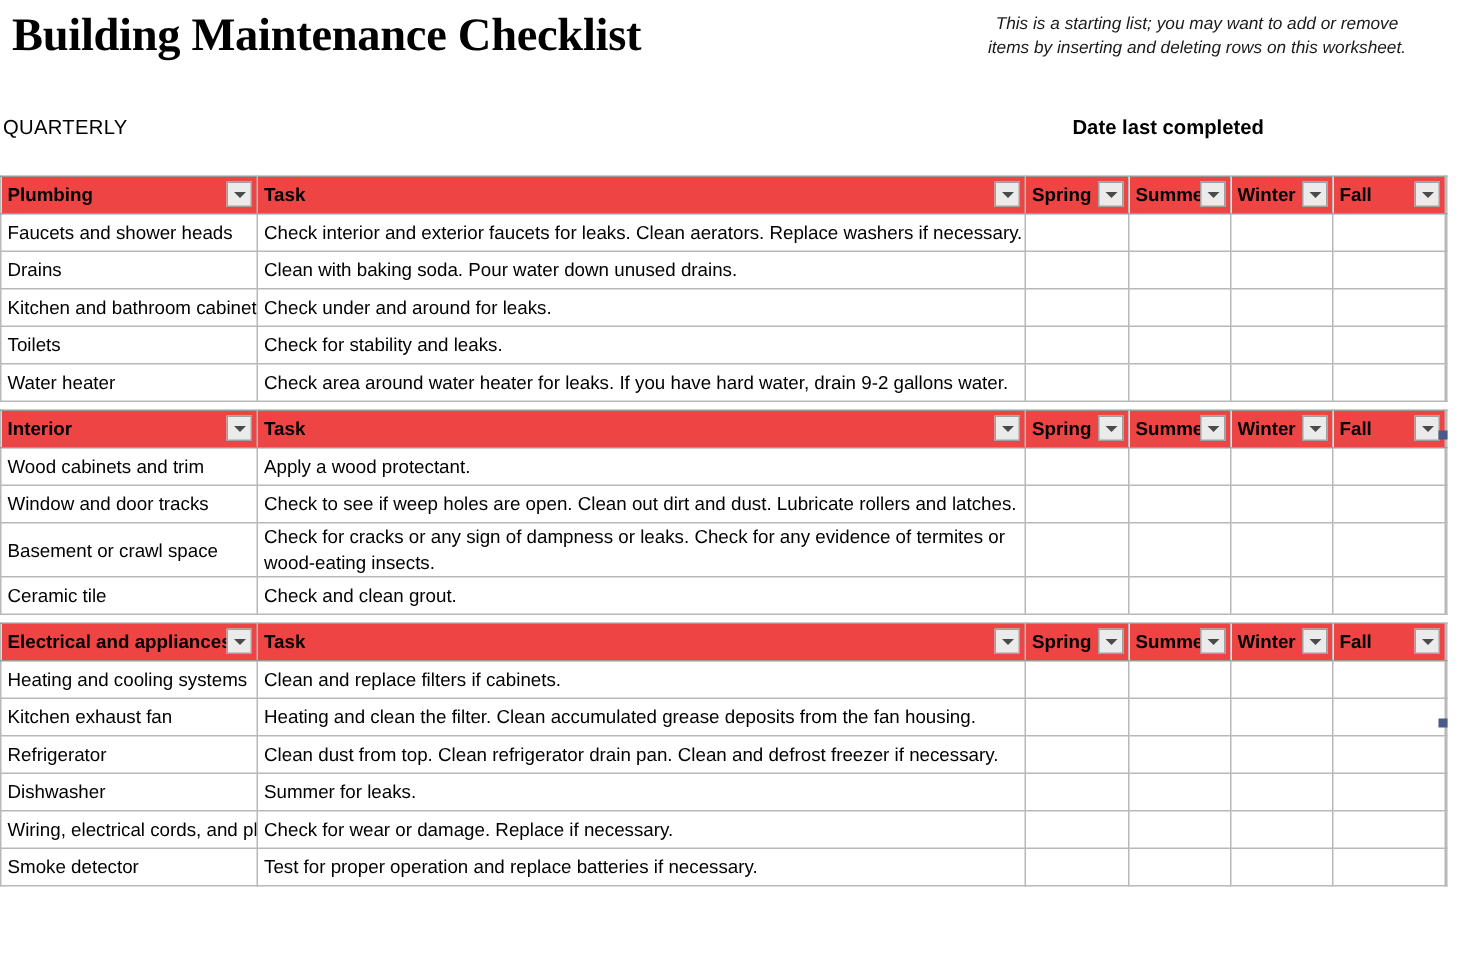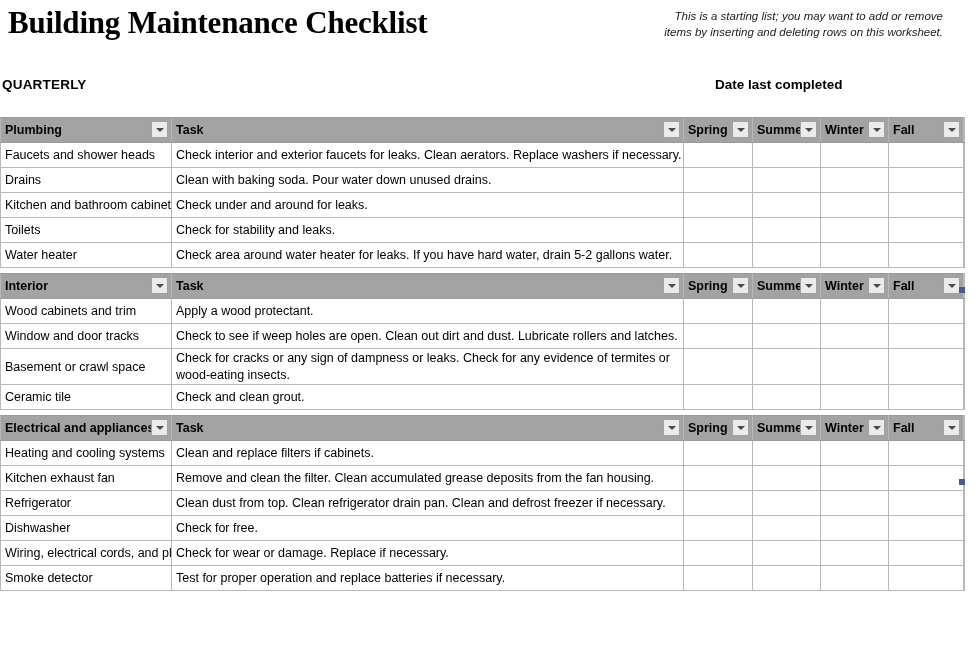--- a/index.html
+++ b/index.html
@@ -32,31 +32,31 @@
     font-size: 31px;
     line-height: 38px;
     letter-spacing: -0.2px;
     white-space: nowrap;
   }
   .note {
     position: absolute;
     right: 12px;
     top: 8px;
     width: 290px;
-    text-align: right;
+    text-align: center;
     font-style: italic;
     font-size: 11.5px;
     line-height: 16px;
     color: #1a1a1a;
   }
   .quarterly {
     position: absolute;
     left: 2px;
     top: 77px;
-    font-weight: bold;
+    font-weight: normal;
     font-size: 13.5px;
     letter-spacing: 0.2px;
   }
   .date-last {
     position: absolute;
     left: 715px;
     top: 77px;
     font-weight: bold;
     font-size: 13.5px;
     white-space: nowrap;
@@ -91,21 +91,21 @@
   col.c-item   { width: 171px; }
   col.c-task   { width: 512px; }
   col.c-spring { width: 69px; }
   col.c-summer { width: 68px; }
   col.c-winter { width: 68px; }
   col.c-fall   { width: 75px; }
   col.c-extra  { width: 1px; }
 
   
   tr.hdr td {
-    background: #a3a3a3;
+    background: #ef4444;
     font-weight: bold;
     border-top: 1px solid #9a9a9a;
     border-bottom: 1px solid #9a9a9a;
     height: 24px;
   }
 
   .cell {
     display: block;
     padding: 0 0 0 4px;
     overflow: hidden;
@@ -330,21 +330,21 @@
             <td>
               <span class="cell"></span>
             </td>
             <td></td>
           </tr>
           <tr>
             <td>
               <span class="cell">Water heater</span>
             </td>
             <td>
-              <span class="cell">Check area around water heater for leaks. If you have hard water, drain 5-2 gallons water.</span>
+              <span class="cell">Check area around water heater for leaks. If you have hard water, drain 9-2 gallons water.</span>
             </td>
             <td>
               <span class="cell"></span>
             </td>
             <td>
               <span class="cell"></span>
             </td>
             <td>
               <span class="cell"></span>
             </td>
@@ -564,21 +564,21 @@
             <td>
               <span class="cell"></span>
             </td>
             <td></td>
           </tr>
           <tr>
             <td>
               <span class="cell">Kitchen exhaust fan</span>
             </td>
             <td>
-              <span class="cell">Remove and clean the filter. Clean accumulated grease deposits from the fan housing.</span>
+              <span class="cell">Heating and clean the filter. Clean accumulated grease deposits from the fan housing.</span>
             </td>
             <td>
               <span class="cell"></span>
             </td>
             <td>
               <span class="cell"></span>
             </td>
             <td>
               <span class="cell"></span>
             </td>
@@ -606,21 +606,21 @@
             <td>
               <span class="cell"></span>
             </td>
             <td></td>
           </tr>
           <tr>
             <td>
               <span class="cell">Dishwasher</span>
             </td>
             <td>
-              <span class="cell">Check for free.</span>
+              <span class="cell">Summer for leaks.</span>
             </td>
             <td>
               <span class="cell"></span>
             </td>
             <td>
               <span class="cell"></span>
             </td>
             <td>
               <span class="cell"></span>
             </td>

